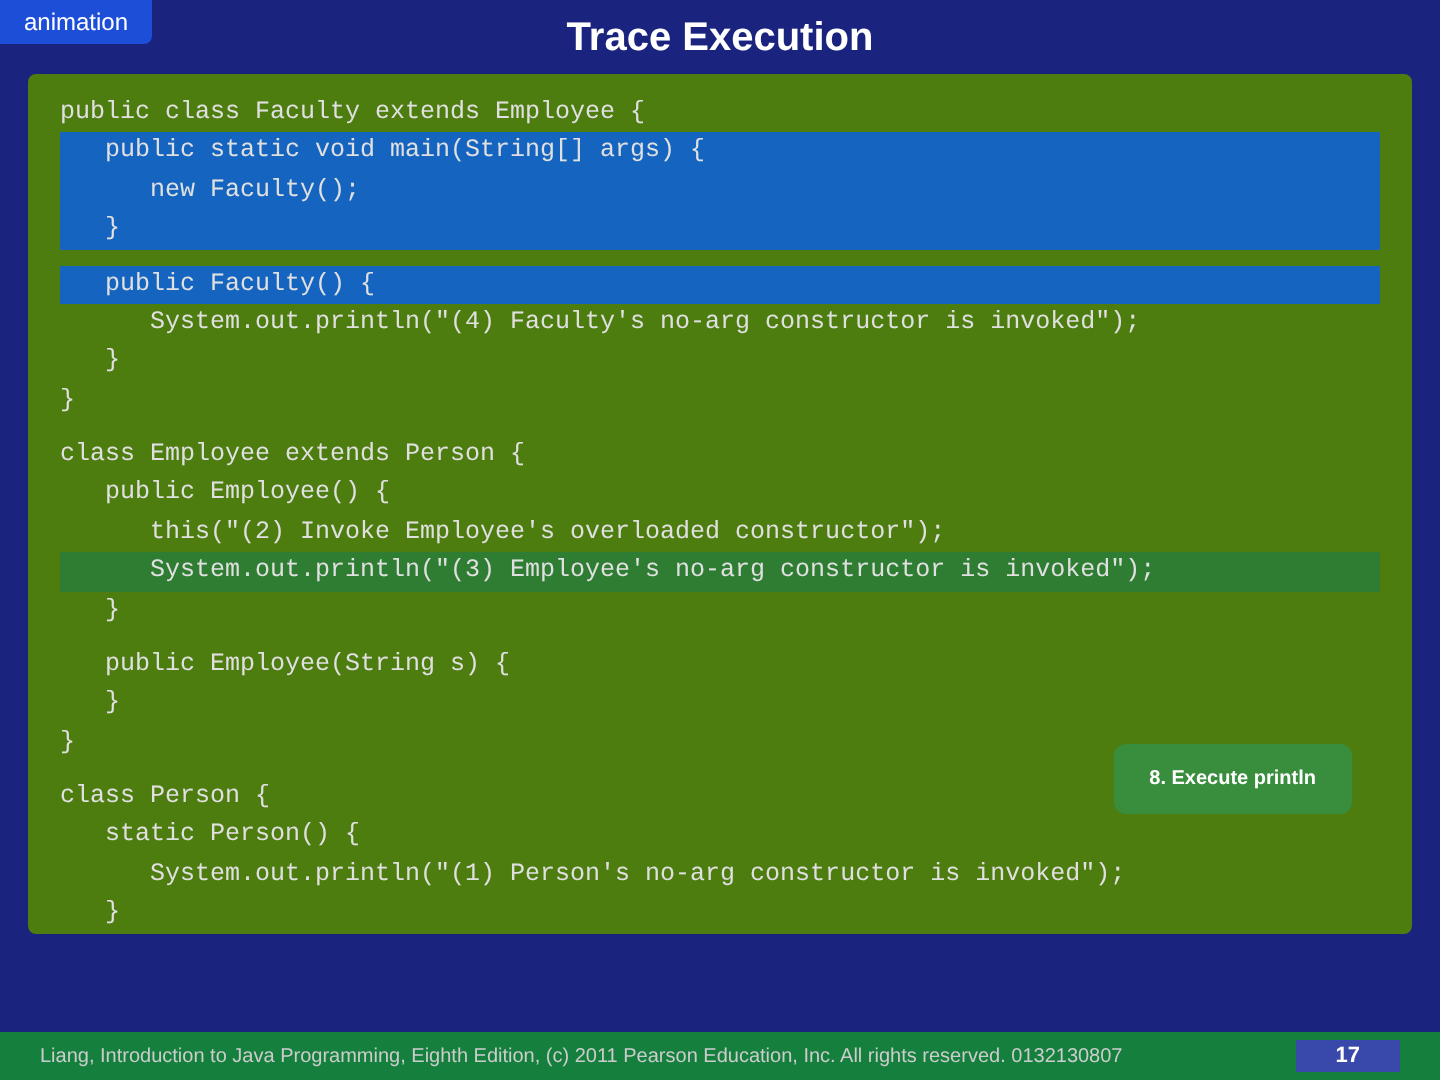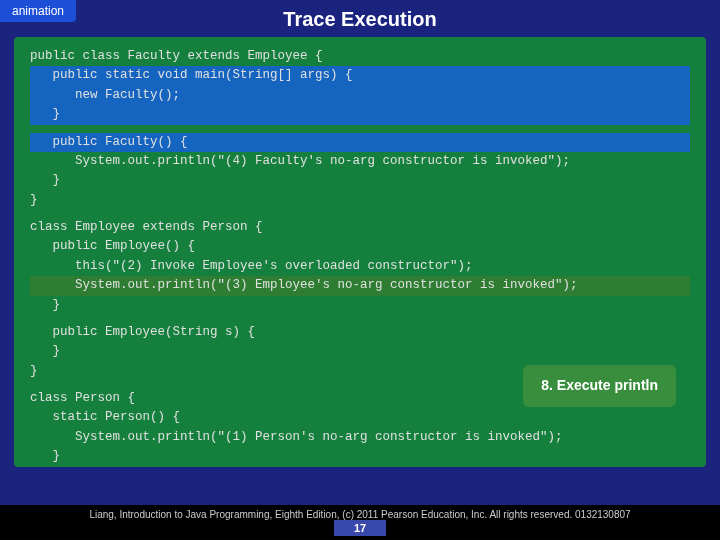--- a/index.html
+++ b/index.html
@@ -29,21 +29,21 @@
     #title {
       text-align: center;
       color: white;
       font-size: 20px;
       font-family: Arial, sans-serif;
       font-weight: bold;
       padding: 8px 0 6px 0;
     }
 
     #code-area {
-      background: #15803d;
+      background: #4d7c0f;
       margin: 0 14px;
       padding: 10px 16px;
       border-radius: 4px;
       font-size: 12.5px;
       line-height: 1.55;
       color: #e0e0e0;
       position: relative;
       height: 430px;
       overflow: hidden;
     }
@@ -65,41 +65,40 @@
       height: 8px;
     }
 
     #tooltip {
       position: absolute;
       bottom: 60px;
       right: 30px;
       background: #388e3c;
       color: white;
       font-family: Arial, sans-serif;
-      font-size: 14px;
+      font-size: 10px;
       font-weight: bold;
       padding: 10px 18px;
       border-radius: 6px;
       z-index: 20;
     }
 
     #footer {
       position: absolute;
       bottom: 0;
       left: 0;
       right: 0;
-      background: #000000;
+      background: #15803d;
       color: #ccc;
       font-size: 10px;
       font-family: Arial, sans-serif;
       padding: 4px 20px;
       display: flex;
       justify-content: space-between;
       align-items: center;
-      flex-direction: column;
     }
 
     #footer-page {
       background: #3949ab;
       color: white;
       padding: 2px 20px;
       font-size: 11px;
       font-weight: bold;
     }
   </style>

